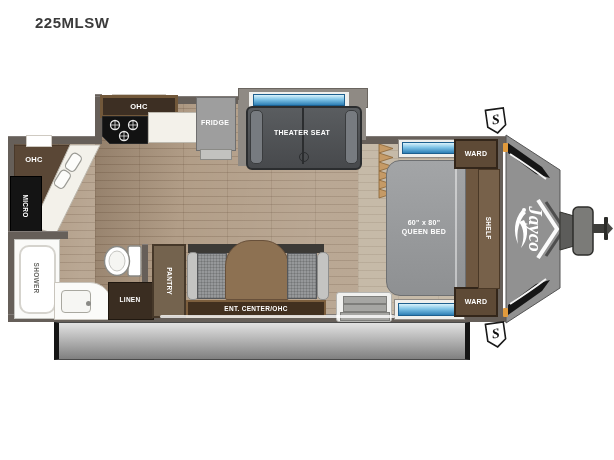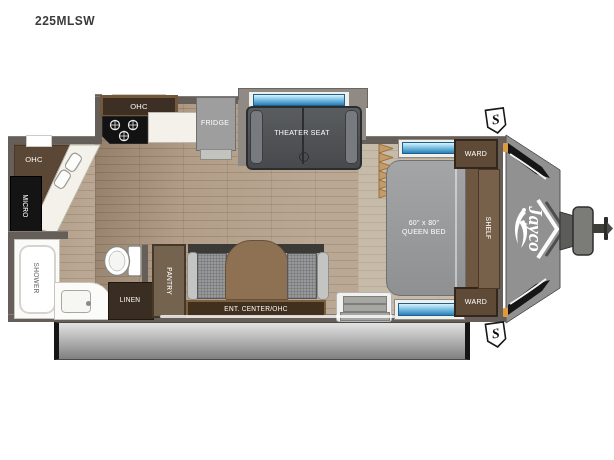--- a/index.html
+++ b/index.html
@@ -1,42 +1,42 @@
 <!DOCTYPE html>
 <html><head>
 <meta charset="utf-8">
 <style>
   html,body{margin:0;padding:0;background:#fff;}
   #plan{position:relative;width:614px;height:460px;background:#fff;overflow:hidden;
         font-family:"Liberation Sans",sans-serif;}
   .abs{position:absolute;}
   .wall{position:absolute;background:#665f59;box-shadow:inset 0 1px 0 rgba(255,255,255,.18);}
   .lbl{position:absolute;display:flex;align-items:center;justify-content:center;
-       color:#fff;font-weight:normal;letter-spacing:.3px;text-align:center;line-height:1.25;}
+       color:#fff;font-weight:bold;letter-spacing:.3px;text-align:center;line-height:1.25;}
   .vz>span{transform:rotate(90deg);white-space:nowrap;display:block;}
   .floor{background-color:#b29e88;background-image:
       linear-gradient(100deg,rgba(60,38,20,.28),rgba(0,0,0,0) 35%,rgba(255,255,255,.10) 80%),
       repeating-linear-gradient(180deg,rgba(70,45,25,.18) 0 1px,rgba(0,0,0,0) 1px 8px),
       repeating-linear-gradient(90deg,rgba(70,45,25,.12) 0 1px,rgba(0,0,0,0) 1px 44px);}
   .floorbed{background-color:#c6baa8;background-image:
       repeating-linear-gradient(180deg,rgba(90,70,50,.12) 0 1px,rgba(0,0,0,0) 1px 8px),
       repeating-linear-gradient(90deg,rgba(90,70,50,.08) 0 1px,rgba(0,0,0,0) 1px 40px);}
   .bench{background-color:#96989a;background-image:
       repeating-linear-gradient(0deg,rgba(0,0,0,.12) 0 1px,transparent 1px 3px),
       repeating-linear-gradient(90deg,rgba(0,0,0,.12) 0 1px,transparent 1px 3px);
       border:1px solid #55575a;}
   .winframe{position:absolute;background:#efefec;border:1px solid #8f8a84;}
   .winpane{position:absolute;background:linear-gradient(180deg,#d9f2fb 0%,#7ec3e6 45%,#2e7fb5 100%);border:1px solid #1d5f8e;}
 </style>
 </head>
 <body>
 
 <div id="plan">
 
-  <div class="abs" style="left:35px;top:14px;font-size:12px;font-weight:bold;color:#3b3b3b;letter-spacing:.5px;">225MLSW</div>
+  <div class="abs" style="left:35px;top:14px;font-size:15px;font-weight:bold;color:#3b3b3b;letter-spacing:.5px;">225MLSW</div>
 
   <div class="abs floor" style="left:14px;top:142px;width:81px;height:176px;"></div>
   <div class="abs floor" style="left:95px;top:100px;width:263px;height:218px;"></div>
   <div class="abs floorbed" style="left:358px;top:142px;width:140px;height:176px;"></div>
 
   <svg class="abs" style="left:8px;top:140px;" width="100" height="96" viewBox="0 0 100 96">
     <polygon points="6,5 62,5 26,88 6,88" fill="#5a4736" stroke="#3a2c1e" stroke-width="1"></polygon>
     <polygon points="62,5 92,5 48,94 24,87" fill="#f3f1ea" stroke="#bdb9af" stroke-width="1"></polygon>
     <rect x="56" y="17" width="18" height="11" rx="4" transform="rotate(-58 65 22)" fill="#fcfcfa" stroke="#9a9a94" stroke-width="1.2"></rect>
     <rect x="45" y="34" width="18" height="11" rx="4" transform="rotate(-58 54 39)" fill="#fcfcfa" stroke="#9a9a94" stroke-width="1.2"></rect>

